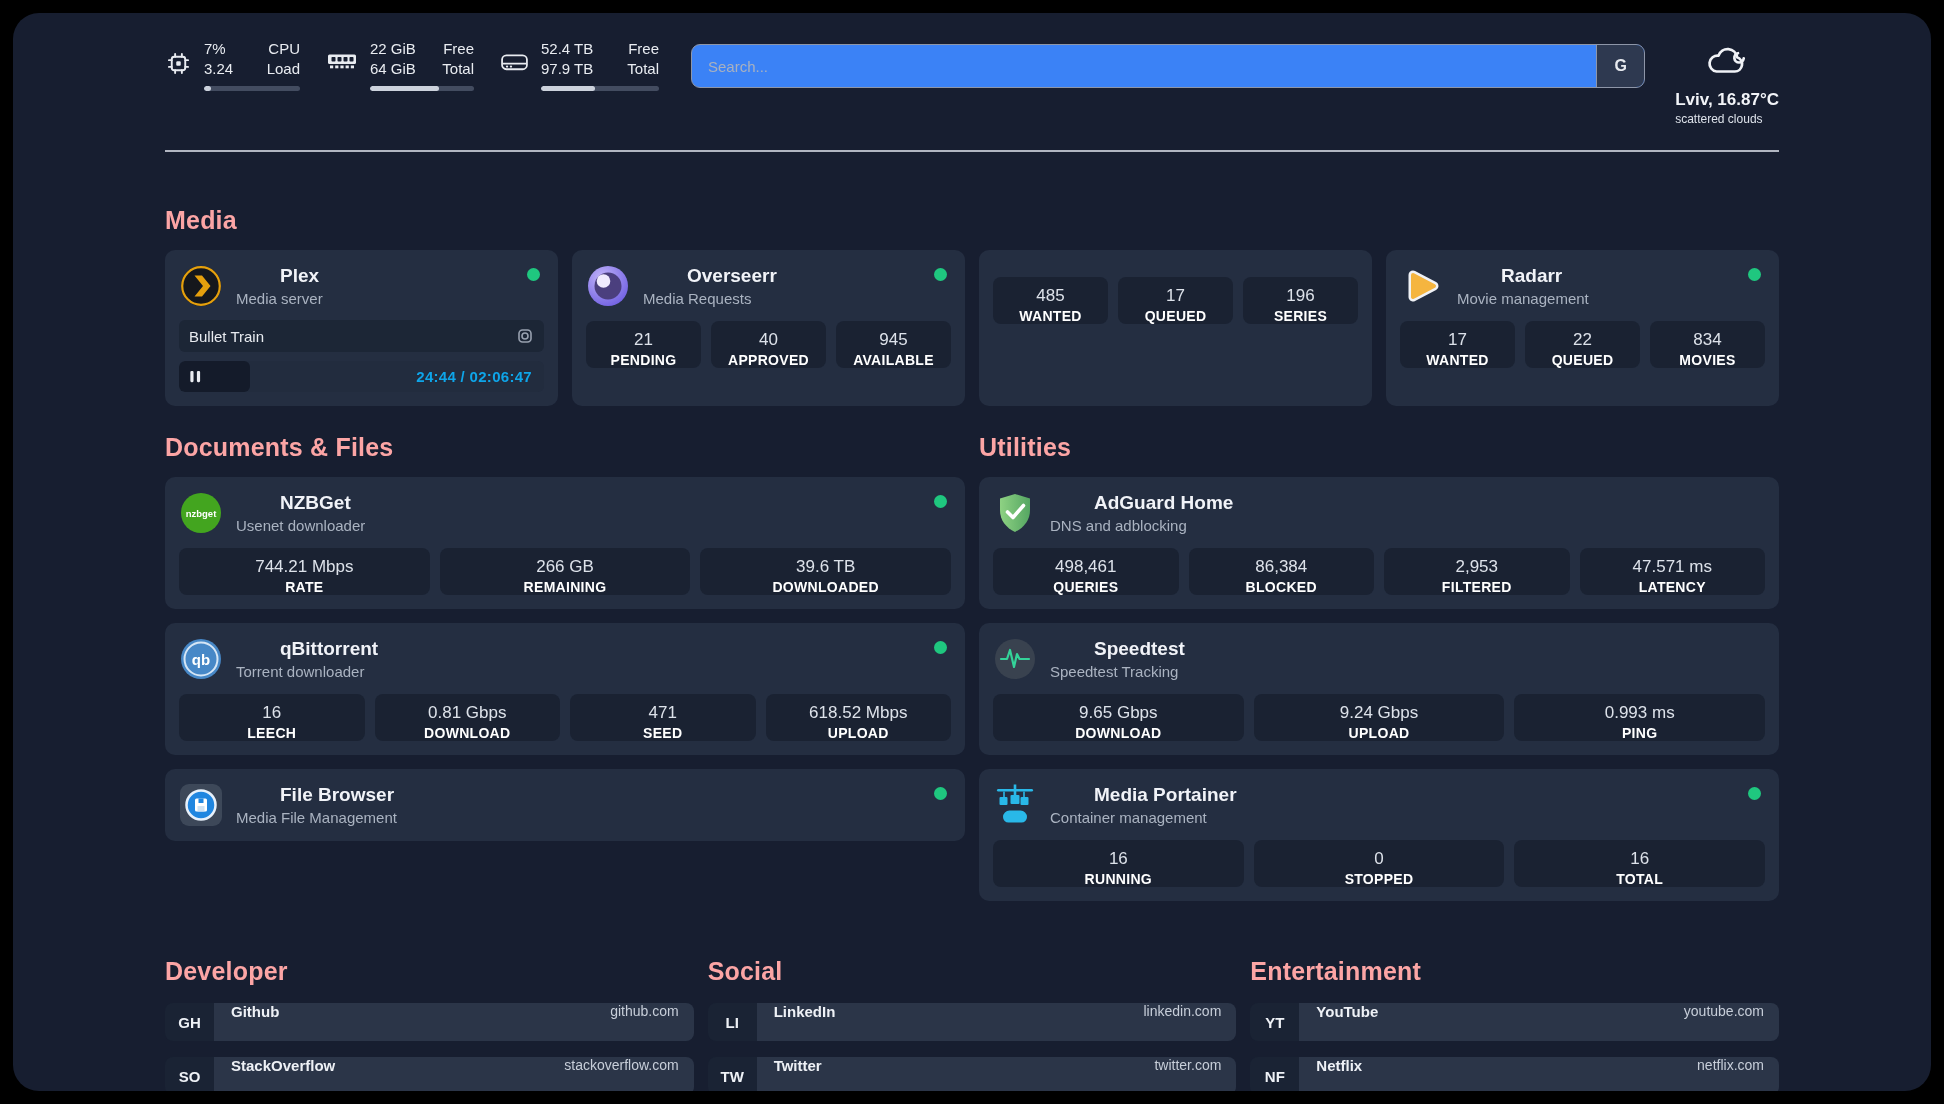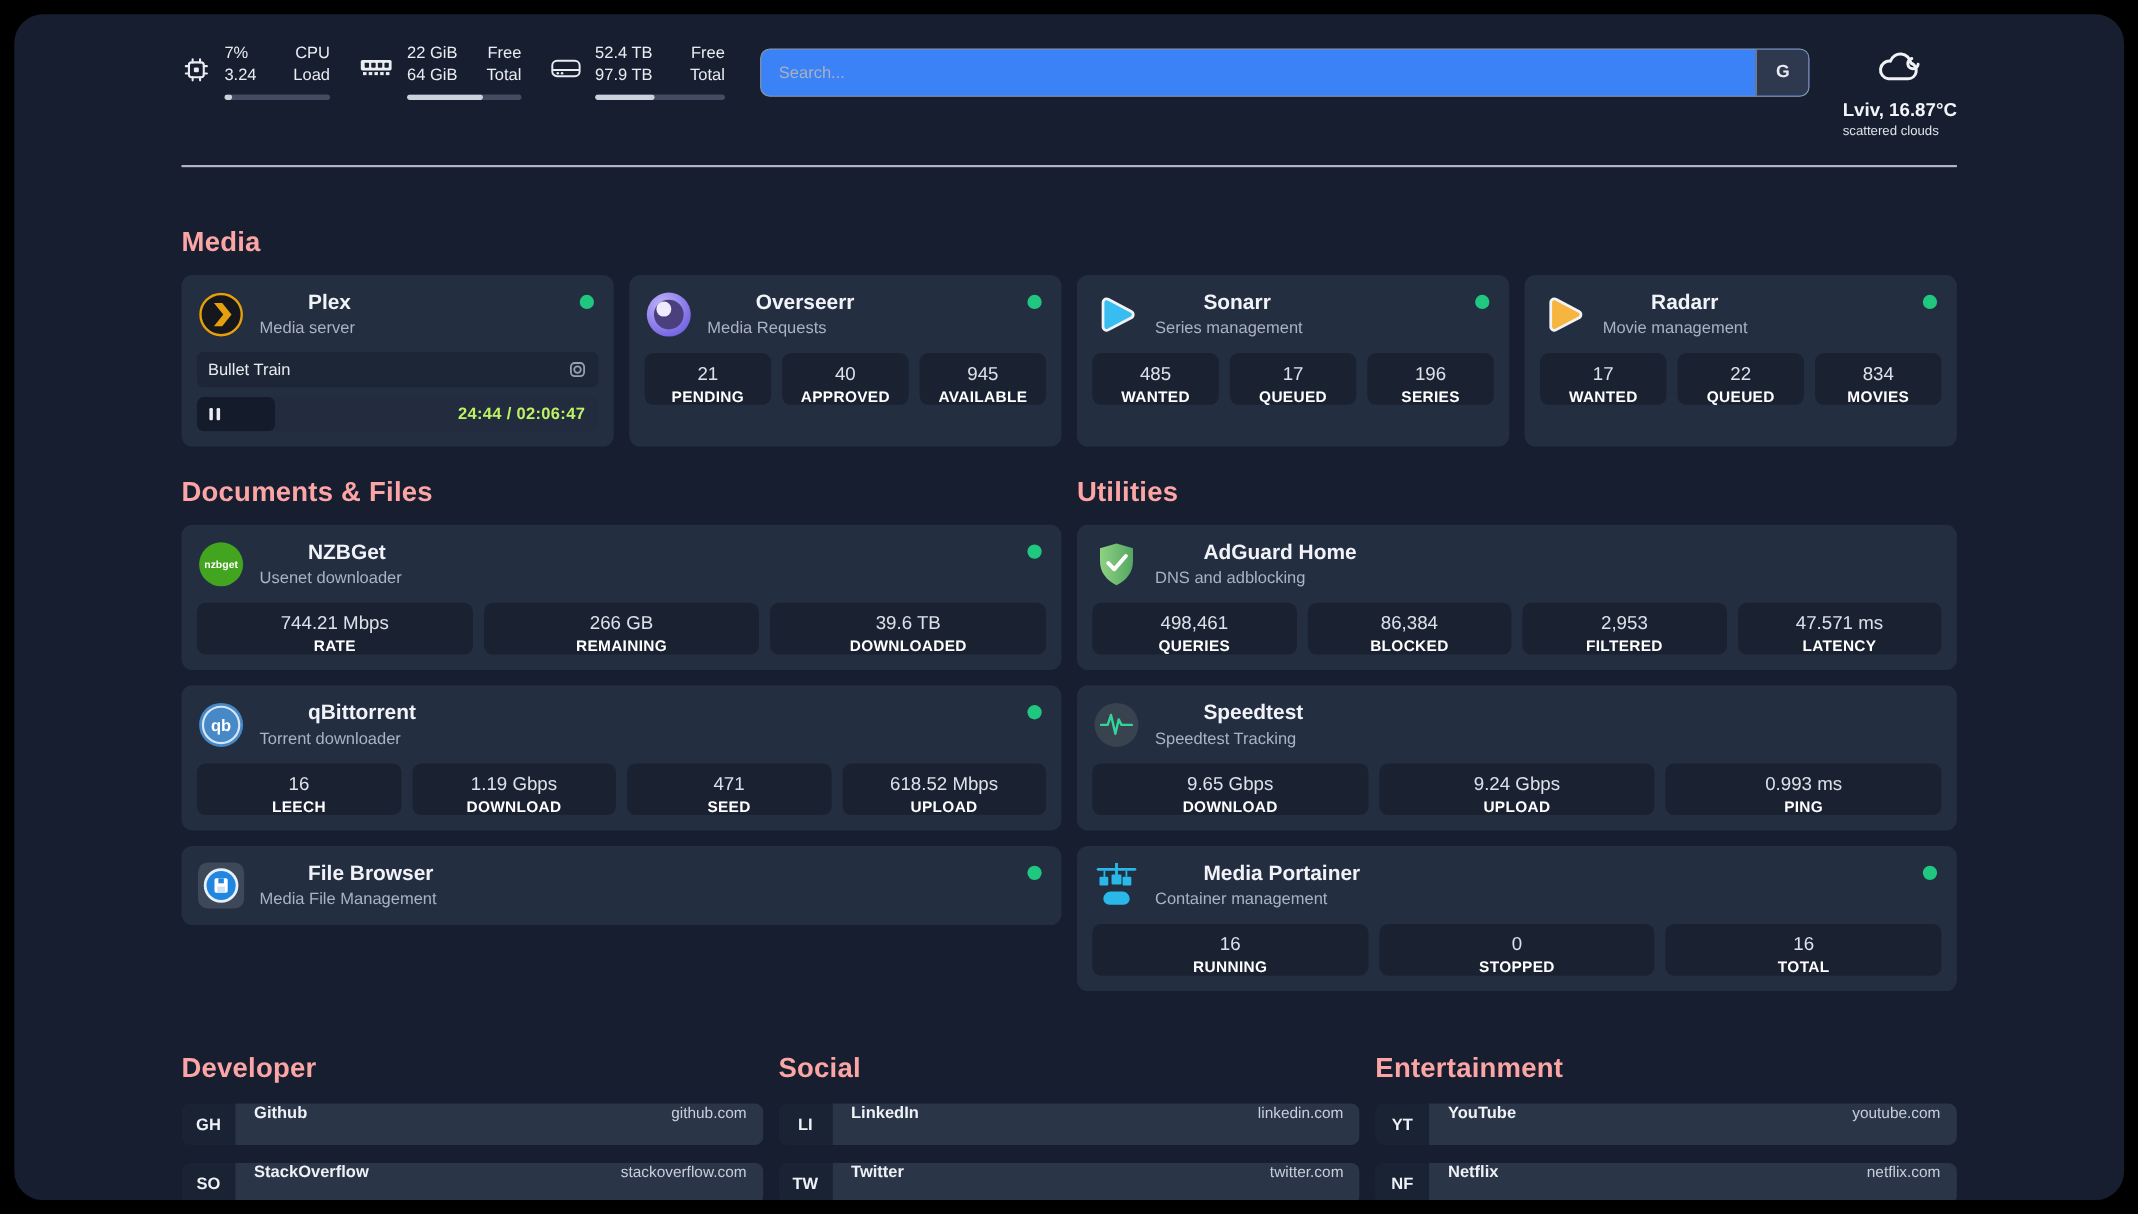--- a/index.html
+++ b/index.html
@@ -78,21 +78,21 @@
   }
   .np-gear { margin-left:auto; display:flex; cursor:pointer; }
   .np-progress {
     margin-top:9px; background:#222c3e; border-radius:6px; height:31px;
     display:flex; align-items:center; overflow:hidden;
   }
   .np-fill {
     background:#141b2a; border-radius:6px; height:100%;
     display:flex; align-items:center; padding-left:10px; flex:none;
   }
-  .np-time { margin-left:auto; padding-right:12px; font-size:15px; font-weight:600; color:#bef264; letter-spacing:.3px;text-align:right; }
+  .np-time { margin-left:auto; padding-right:12px; font-size:15px; font-weight:600; color:#0ea5e9; letter-spacing:.3px;text-align:right; }
 
   
   .two-col { display:grid; grid-template-columns:1fr 1fr; gap:14px; margin-top:27px; }
   .col h2 { margin-bottom:15px; }
   .col .card { margin-bottom:14px; }
 
   
   .footer { display:grid; grid-template-columns:1fr 1fr 1fr; gap:14px; margin-top:42px; }
   .footer h2 { margin-bottom:17px; }
   .link-row {
@@ -300,33 +300,20 @@
                 <div class="stat-label">APPROVED</div>
           </div>
           <div class="stat">
             <div class="stat-value">945</div>
                 <div class="stat-label">AVAILABLE</div>
           </div>
         </div>
       </div>
 
       <div class="card">
-        <div class="card-head">
-          <span class="app-icon">
-            <svg viewBox="0 0 44 44" width="44" height="44">
-              <polygon points="13,11 34,22 13,33" fill="none" stroke="#f0f2f6" stroke-width="9" stroke-linejoin="round"></polygon>
-              <polygon points="13,11 34,22 13,33" style="fill:var(--sonarr_blue,#38bdf0);stroke:var(--sonarr_blue,#38bdf0)" stroke-width="4" stroke-linejoin="round"></polygon>
-            </svg>
-          </span>
-          <div class="app-meta">
-            <div class="app-name">Sonarr</div>
-            <div class="app-desc">Series management</div>
-          </div>
-          <span class="dot"></span>
-        </div>
         <div class="stats">
           <div class="stat">
             <div class="stat-value">485</div>
                 <div class="stat-label">WANTED</div>
           </div>
           <div class="stat">
             <div class="stat-value">17</div>
                 <div class="stat-label">QUEUED</div>
           </div>
           <div class="stat">
@@ -416,21 +403,21 @@
             <div class="app-desc">Torrent downloader</div>
           </div>
           <span class="dot"></span>
         </div>
         <div class="stats">
           <div class="stat">
             <div class="stat-value">16</div>
                 <div class="stat-label">LEECH</div>
           </div>
           <div class="stat">
-            <div class="stat-value">1.19 Gbps</div>
+            <div class="stat-value">0.81 Gbps</div>
                 <div class="stat-label">DOWNLOAD</div>
           </div>
           <div class="stat">
             <div class="stat-value">471</div>
                 <div class="stat-label">SEED</div>
           </div>
           <div class="stat">
             <div class="stat-value">618.52 Mbps</div>
                 <div class="stat-label">UPLOAD</div>
           </div>

